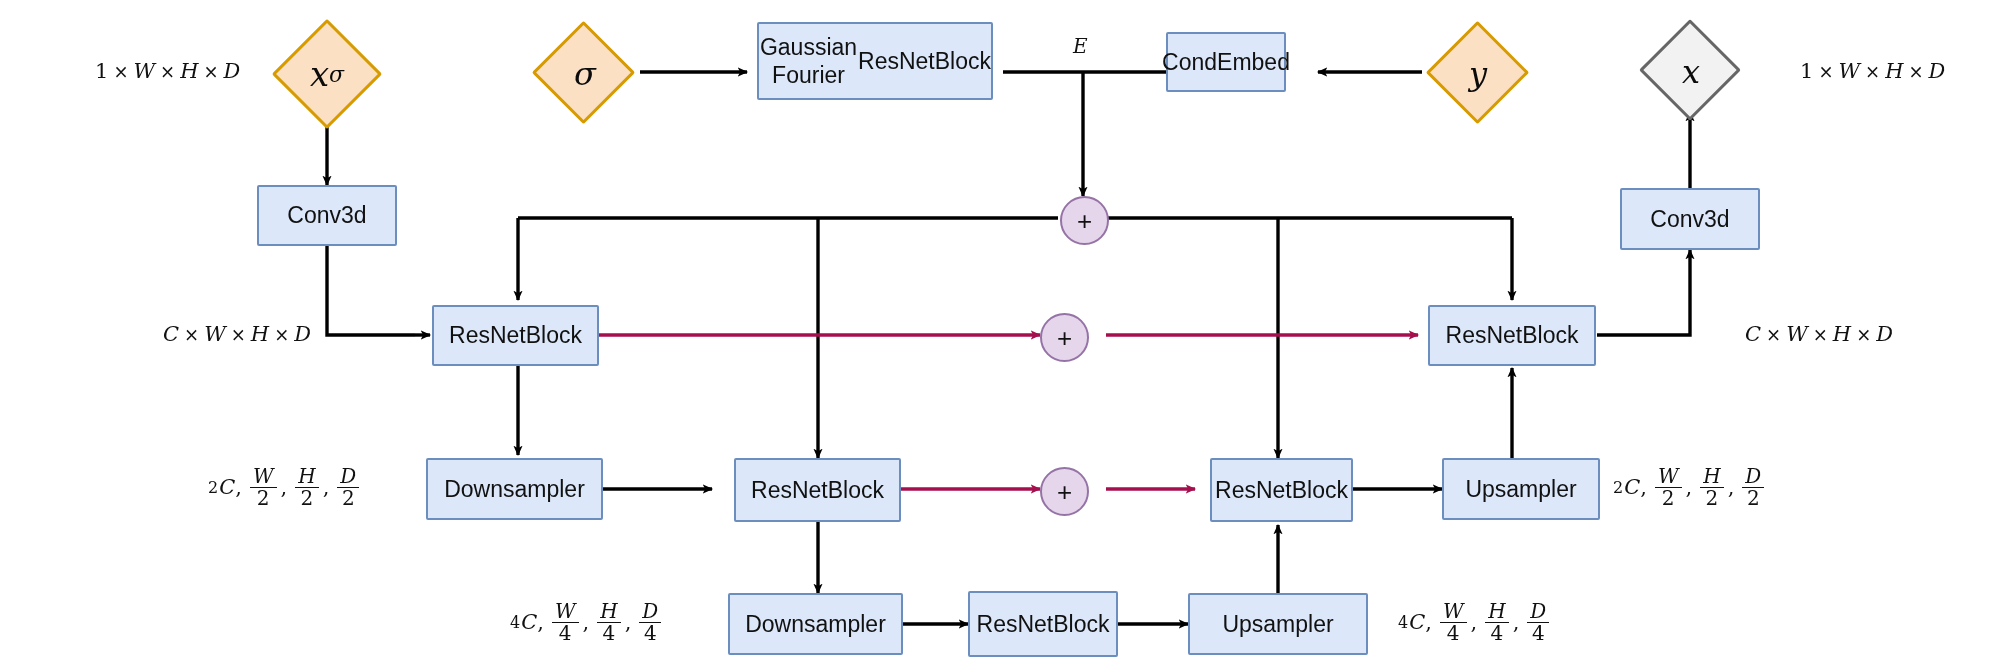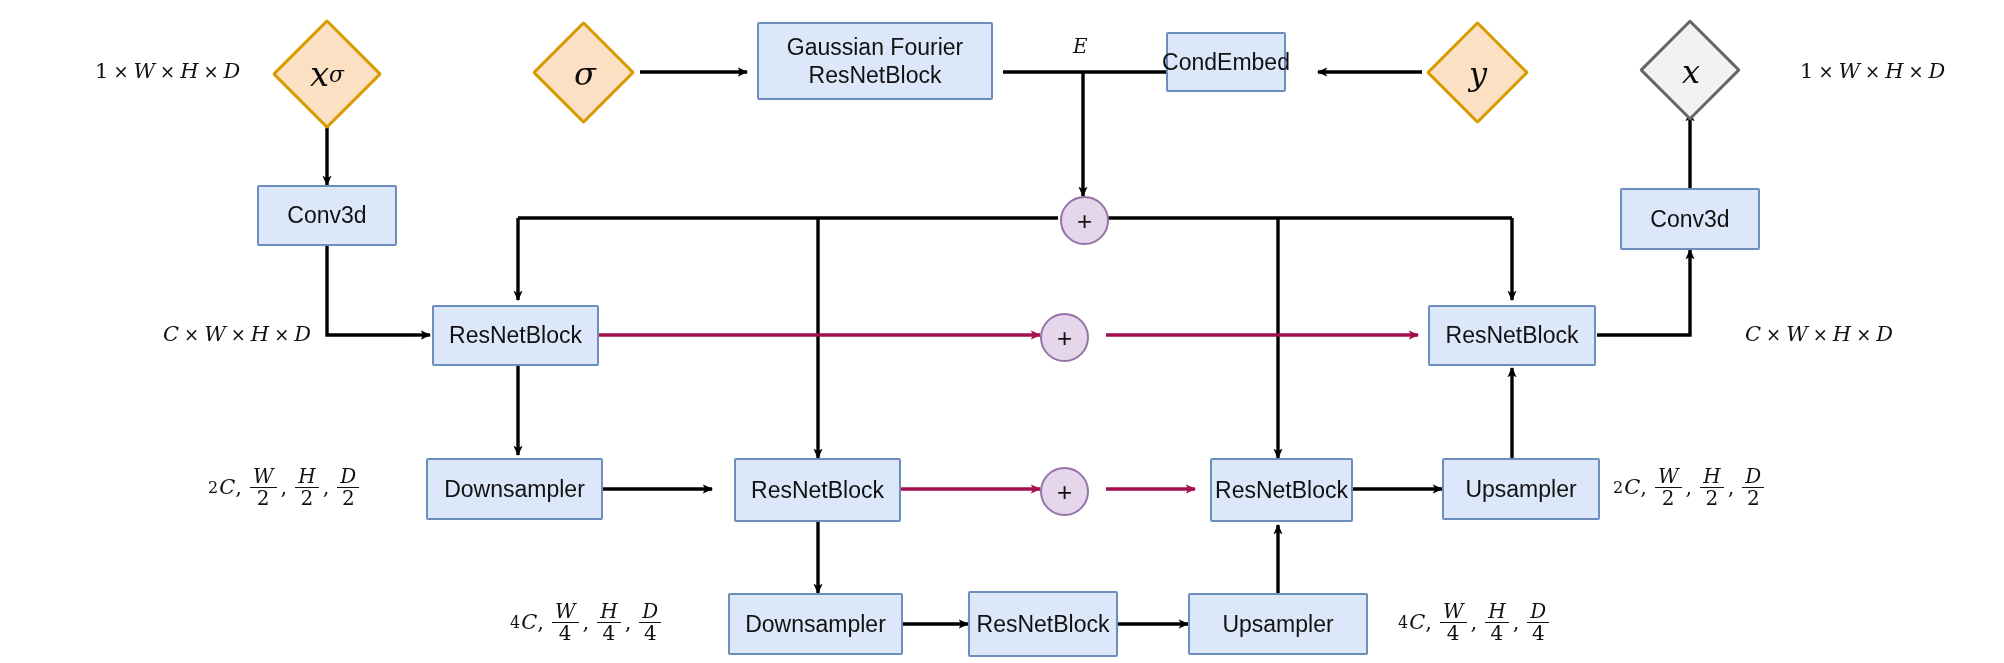--- a/index.html
+++ b/index.html
@@ -6,21 +6,21 @@
   body{width:2004px;height:663px;overflow:hidden;font-family:"Liberation Sans",sans-serif;}
   #diagram{position:relative;width:2004px;height:663px;background:#fff;}
   svg.wires{position:absolute;left:0;top:0;width:2004px;height:663px;pointer-events:none;}
 
   .node{position:absolute;box-sizing:border-box;display:flex;align-items:center;justify-content:center;}
 
   .box{
     background:#dce8fa;border:2px solid #6c8ebf;border-radius:2px;
     color:#111;font-size:23px;line-height:1.22;text-align:center;
   }
-  .box.two-line{flex-direction:column;}
+  .box.two-line{}
 
   .diamond-wrap{position:absolute;}
   .diamond{
     position:absolute;left:0;top:0;
     background:#fbe0c4;border:3px solid #d79b00;
     transform:rotate(45deg);box-sizing:border-box;border-radius:2px;
   }
   .diamond.grey{background:#f2f2f2;border-color:#666666;}
   .diamond-label{
     position:absolute;left:0;top:0;width:100%;height:100%;

